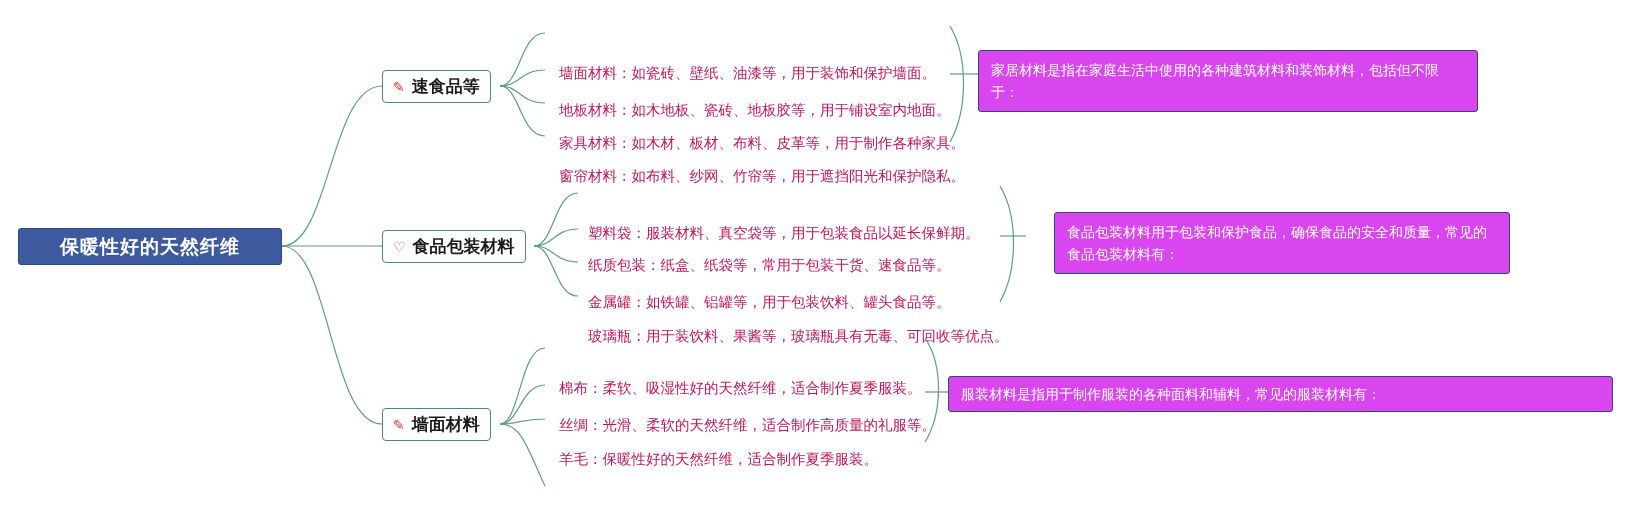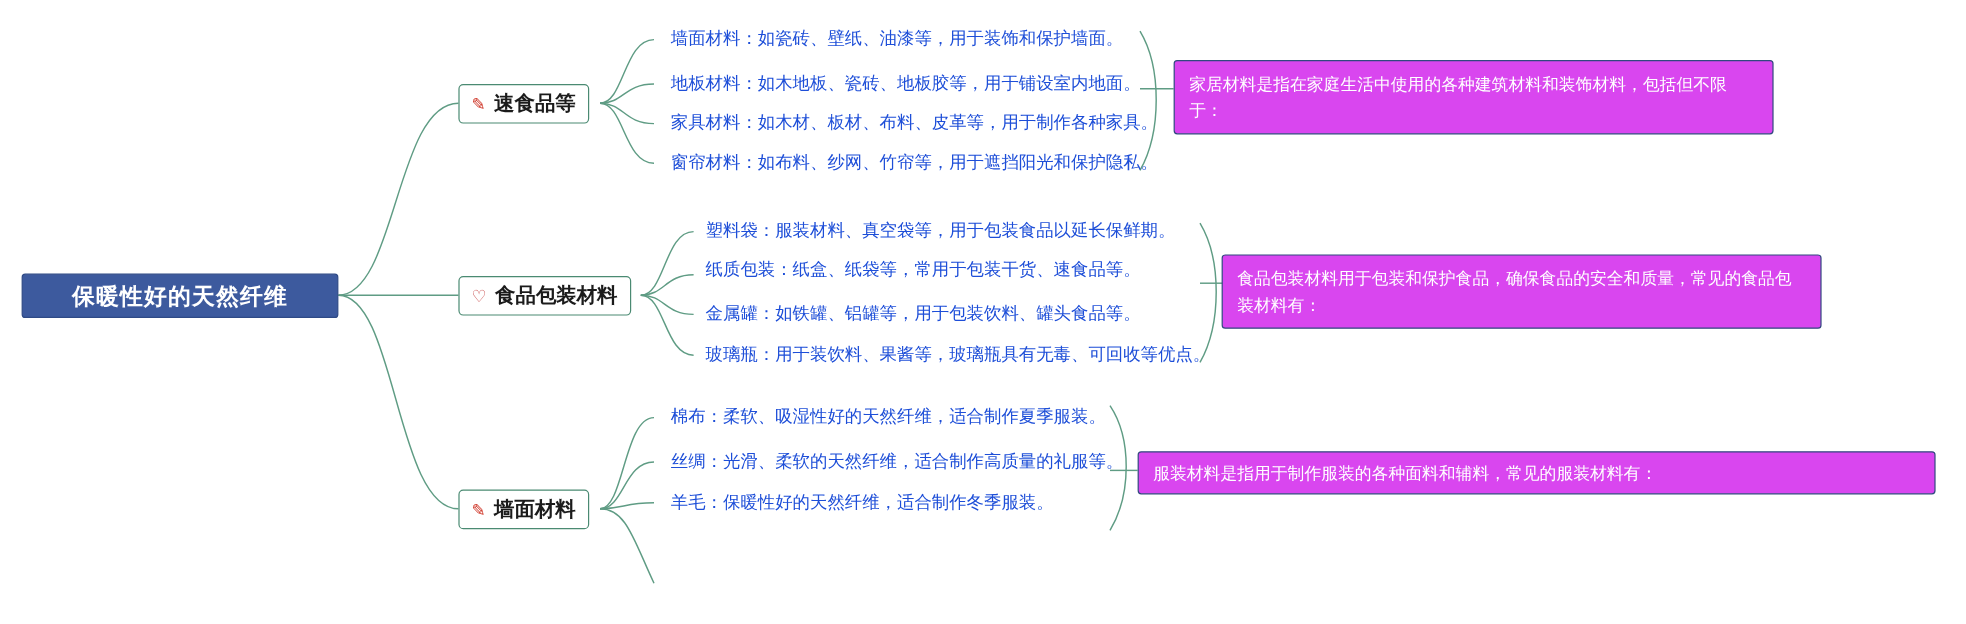--- a/index.html
+++ b/index.html
@@ -68,23 +68,24 @@
     line-height: 1;
     display: inline-block;
   }
   .ico-red { color: #d0392b; }
   .ico-heart { color: #c94f4f; }
 
   
   .leaf {
     position: absolute;
     font-size: 14.5px;
-    color: #1d4ed8;
+    color: #be185d;
     white-space: nowrap;
     line-height: 18px;
+    margin-top: 40px;
   }
 
   
   .note {
     position: absolute;
     background: #d946ef;
     border: 1px solid #31497f;
     border-radius: 3px;
     color: #ffffff;
     font-size: 14px;
@@ -152,26 +153,26 @@
   <div class="branch-node" style="left:382px; top:230px;">
     <span class="bicon ico-heart">♡</span>
     <span>食品包装材料</span>
   </div>
 
   <div class="leaf" style="left:588px; top:184px;">塑料袋：服装材料、真空袋等，用于包装食品以延长保鲜期。</div>
   <div class="leaf" style="left:588px; top:217px;font-family:Liberation Mono, monospace;">纸质包装：纸盒、纸袋等，常用于包装干货、速食品等。</div>
   <div class="leaf" style="left:588px; top:253px;">金属罐：如铁罐、铝罐等，用于包装饮料、罐头食品等。</div>
   <div class="leaf" style="left:588px; top:287px;">玻璃瓶：用于装饮料、果酱等，玻璃瓶具有无毒、可回收等优点。</div>
 
-  <div class="note" style="left:1018px; top:212px; width:500px;">食品包装材料用于包装和保护食品，确保食品的安全和质量，常见的食品包装材料有：</div>
+  <div class="note" style="left:1054px; top:212px; width:456px;">食品包装材料用于包装和保护食品，确保食品的安全和质量，常见的食品包装材料有：</div>
 
   <div class="branch-node" style="left:382px; top:408px;">
     <span class="bicon ico-red">✎</span>
     <span>墙面材料</span>
   </div>
 
   <div class="leaf" style="left:559px; top:376px;">丝绸：光滑、柔软的天然纤维，适合制作高质量的礼服等。</div>
   <div class="leaf" style="left:559px; top:339px;">棉布：柔软、吸湿性好的天然纤维，适合制作夏季服装。</div>
-  <div class="leaf" style="left:559px; top:410px;">羊毛：保暖性好的天然纤维，适合制作冬季服装。</div>
+  <div class="leaf" style="left:559px; top:410px;">羊毛：保暖性好的天然纤维，适合制作夏季服装。</div>
 
   <div class="note" style="left:948px; top:376px; width:665px; line-height:18px;">服装材料是指用于制作服装的各种面料和辅料，常见的服装材料有：</div>
 
 </div>
 
 </body></html>

